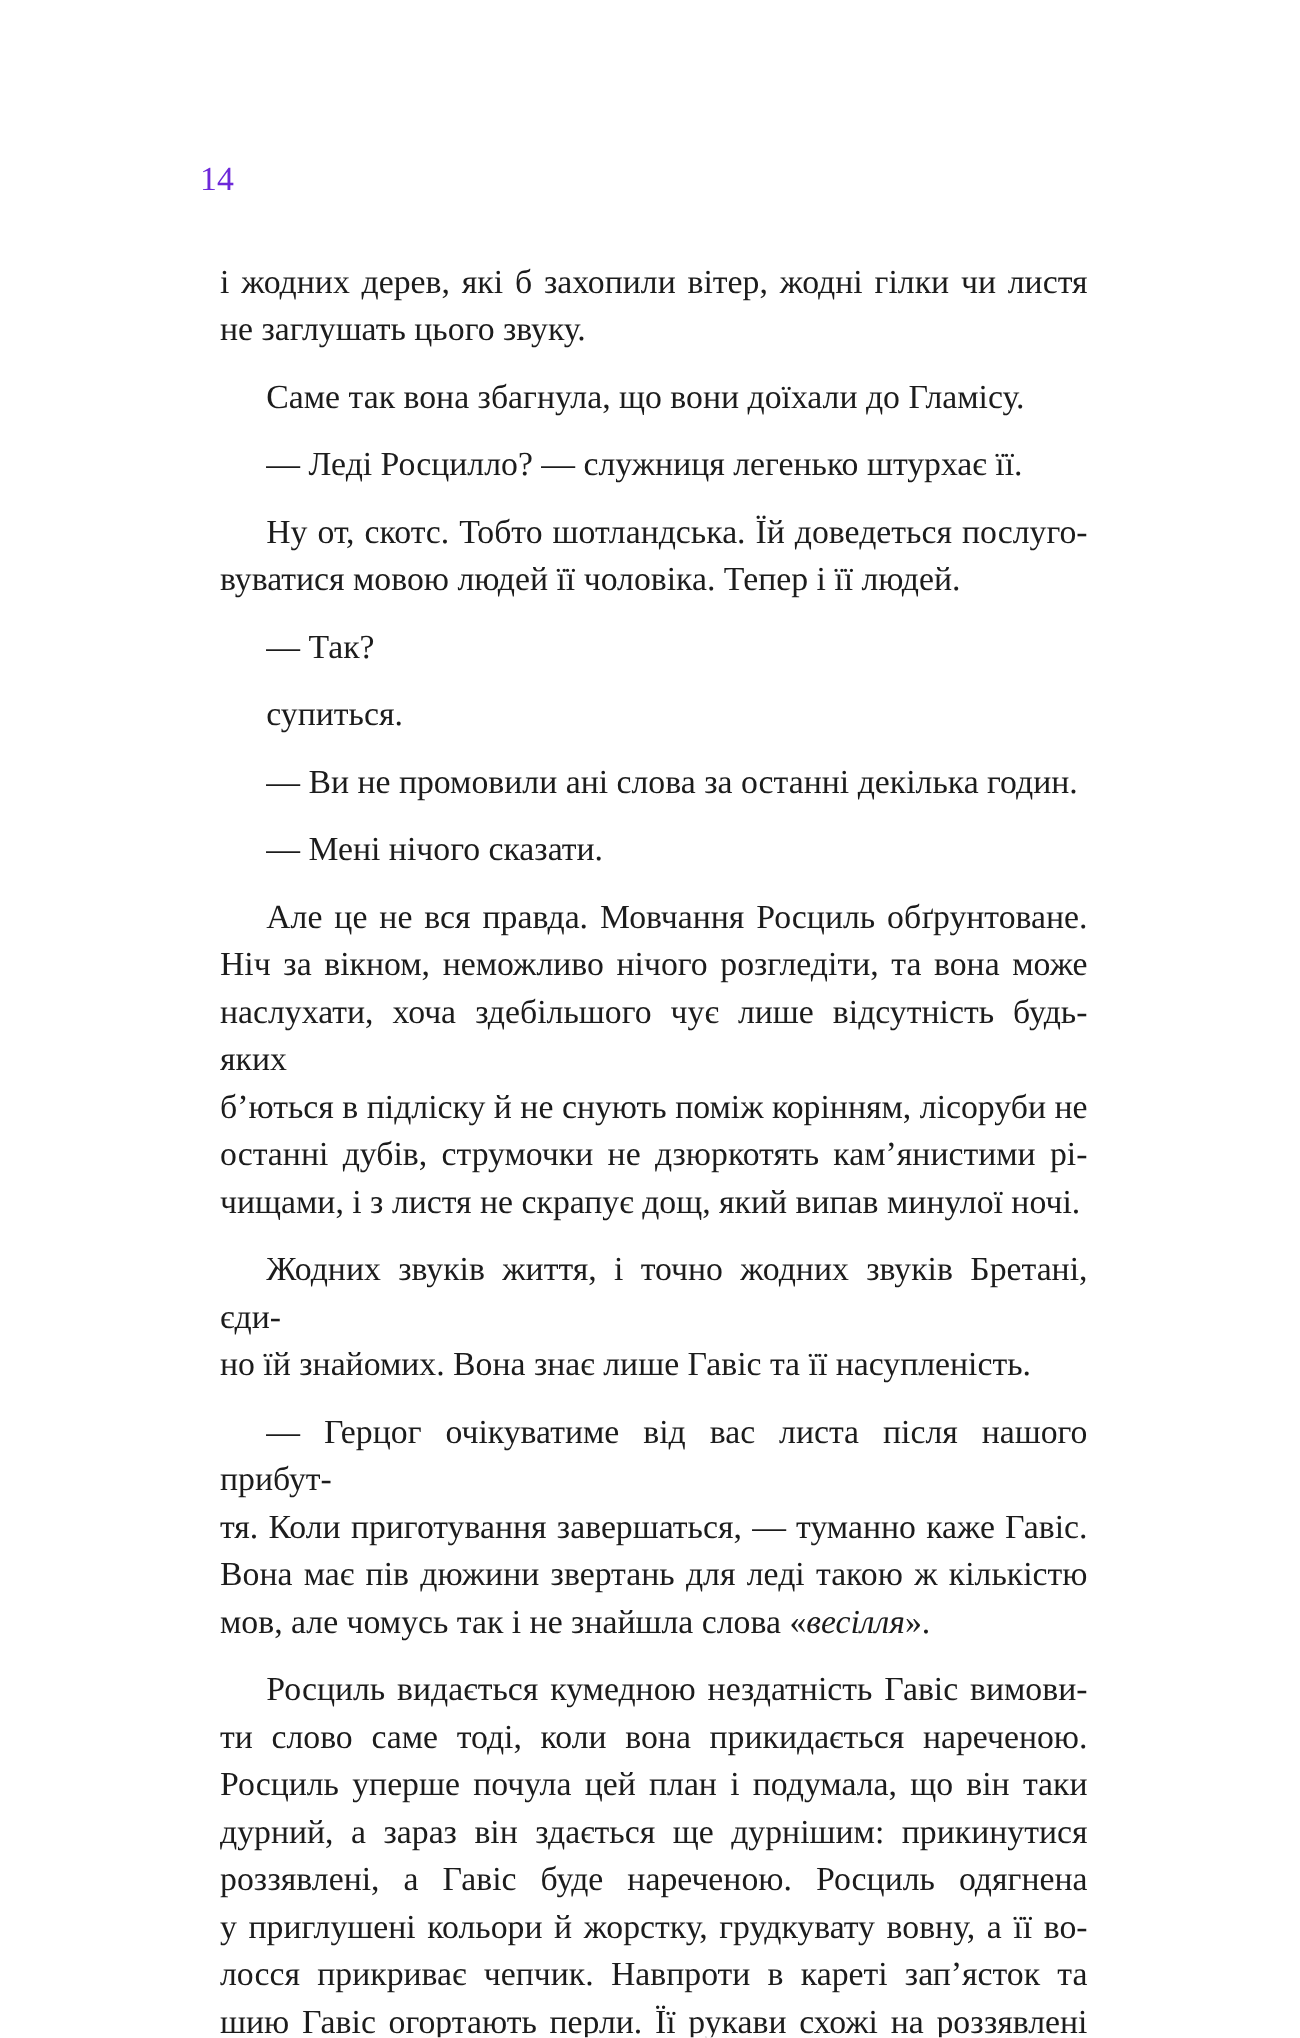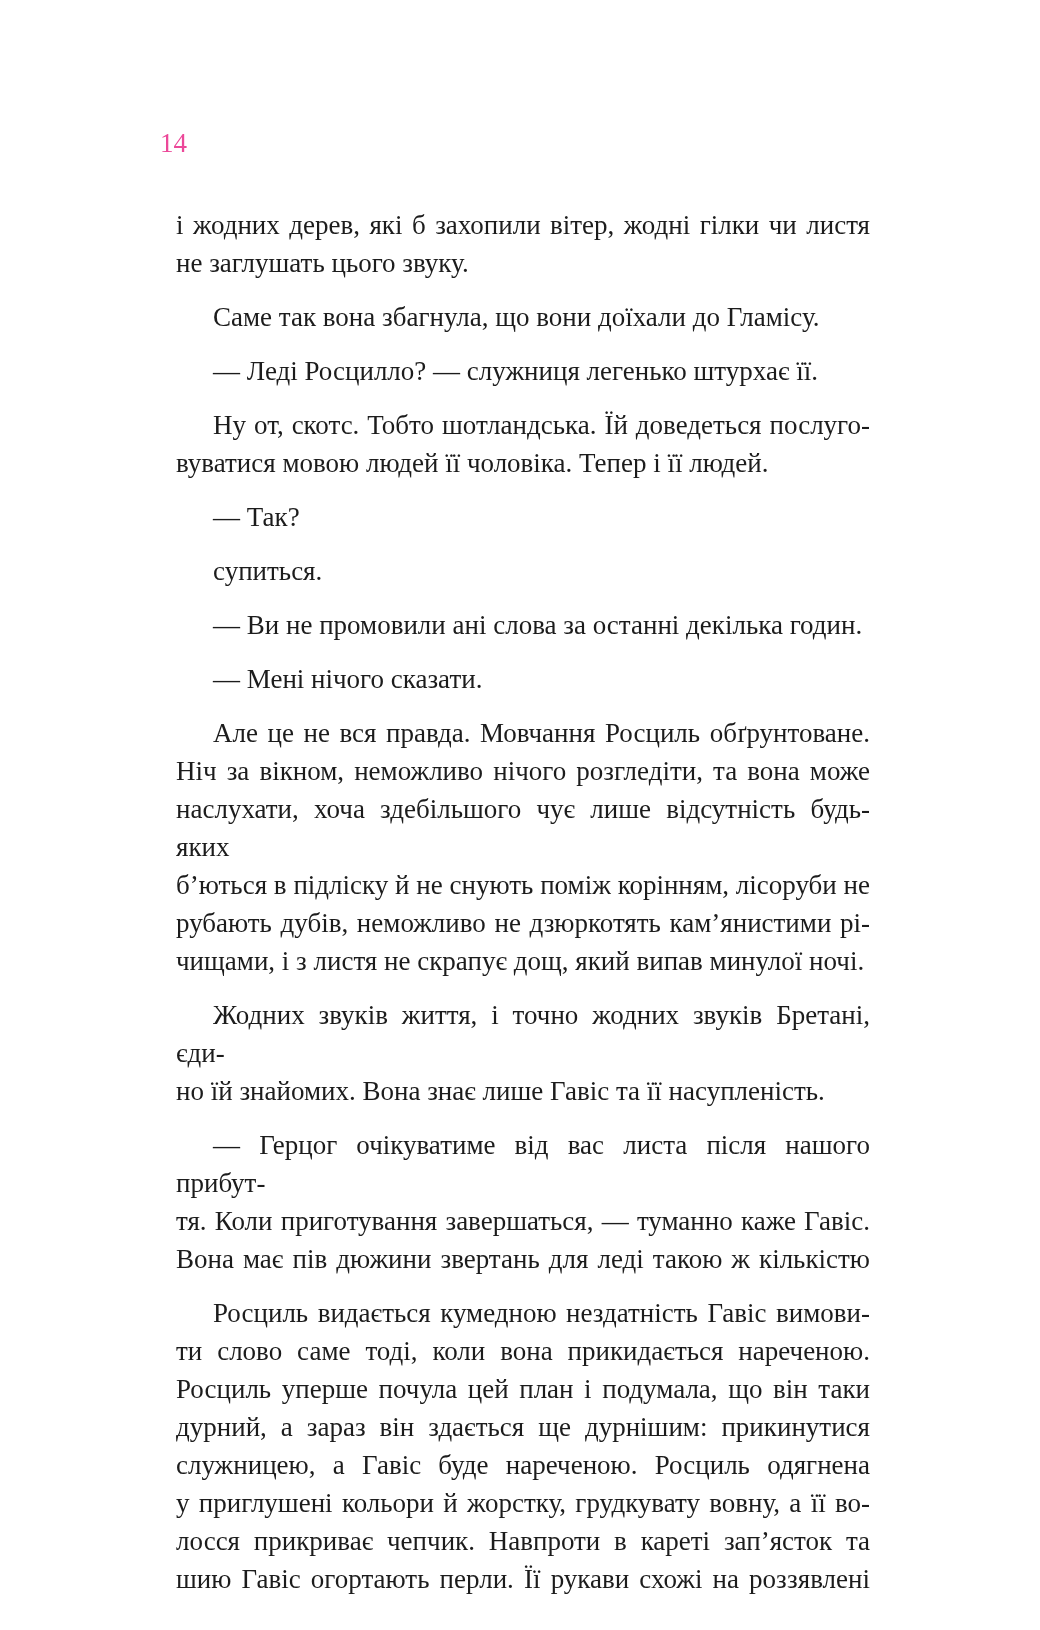--- a/index.html
+++ b/index.html
@@ -15,21 +15,21 @@
     font-family: "Liberation Serif", "DejaVu Serif", serif;
     color: #1c1c1c;
     overflow: hidden;
   }
   .page-number {
     position: absolute;
     left: 160px;
     top: 128px;
     font-size: 27px;
     line-height: 30px;
-    color: #ec4899;
+    color: #6d28d9;
   }
   .text-block {
     position: absolute;
     left: 160px;
     top: 190px;
     width: 726px;
     font-size: 27px;
     line-height: 38px;
   }
   .para {
@@ -81,36 +81,37 @@
         <div class="line last">— Ви не промовили ані слова за останні декілька годин.</div>
       </div>
       <div class="para indent">
         <div class="line last">— Мені нічого сказати.</div>
       </div>
       <div class="para indent">
         <div class="line">Але це не вся правда. Мовчання Росциль обґрунтоване.</div>
         <div class="line">Ніч за вікном, неможливо нічого розгледіти, та вона може</div>
         <div class="line">наслухати, хоча здебільшого чує лише відсутність будь-яких</div>
         <div class="line">б’ються в підліску й не снують поміж корінням, лісоруби не</div>
-        <div class="line">рубають дубів, неможливо не дзюркотять кам’янистими рі-</div>
+        <div class="line">останні дубів, струмочки не дзюркотять кам’янистими рі-</div>
         <div class="line last">чищами, і з листя не скрапує дощ, який випав минулої ночі.</div>
       </div>
       <div class="para indent">
         <div class="line">Жодних звуків життя, і точно жодних звуків Бретані, єди-</div>
         <div class="line last">но їй знайомих. Вона знає лише Гавіс та її насупленість.</div>
       </div>
       <div class="para indent">
         <div class="line">— Герцог очікуватиме від вас листа після нашого прибут-</div>
         <div class="line">тя. Коли приготування завершаться, — туманно каже Гавіс.</div>
         <div class="line">Вона має пів дюжини звертань для леді такою ж кількістю</div>
+        <div class="line last"><span>мов, але чомусь так і не знайшла слова «</span><span class="italic">весілля</span><span>».</span></div>
       </div>
       <div class="para indent">
         <div class="line">Росциль видається кумедною нездатність Гавіс вимови-</div>
         <div class="line">ти слово саме тоді, коли вона прикидається нареченою.</div>
         <div class="line">Росциль уперше почула цей план і подумала, що він таки</div>
         <div class="line">дурний, а зараз він здається ще дурнішим: прикинутися</div>
-        <div class="line">служницею, а Гавіс буде нареченою. Росциль одягнена</div>
+        <div class="line">роззявлені, а Гавіс буде нареченою. Росциль одягнена</div>
         <div class="line">у приглушені кольори й жорстку, грудкувату вовну, а її во-</div>
         <div class="line">лосся прикриває чепчик. Навпроти в кареті зап’ясток та</div>
         <div class="line">шию Гавіс огортають перли. Її рукави схожі на роззявлені</div>
       </div>
     </div>
 </div>
 
 </body></html>

